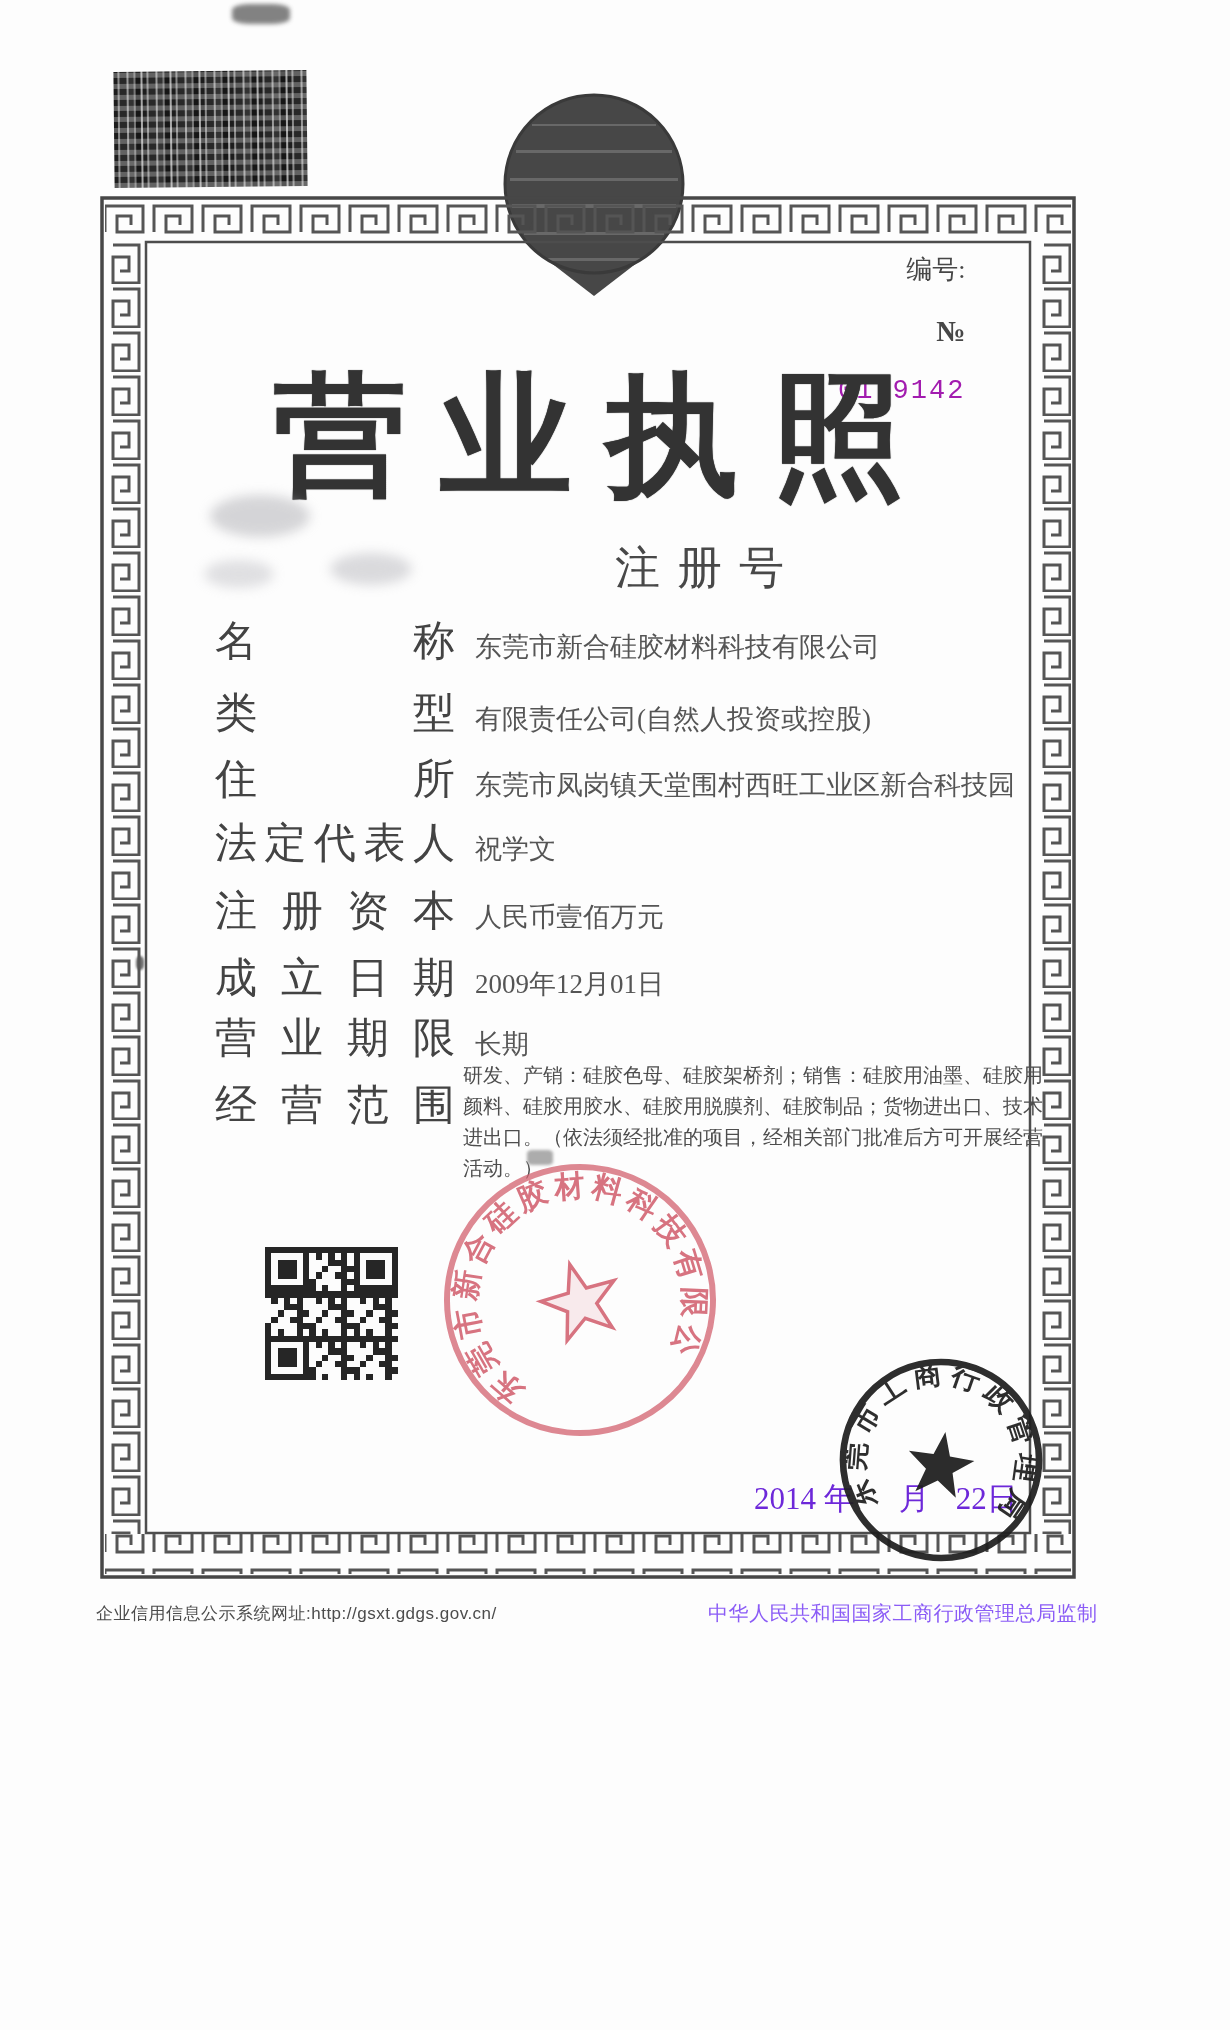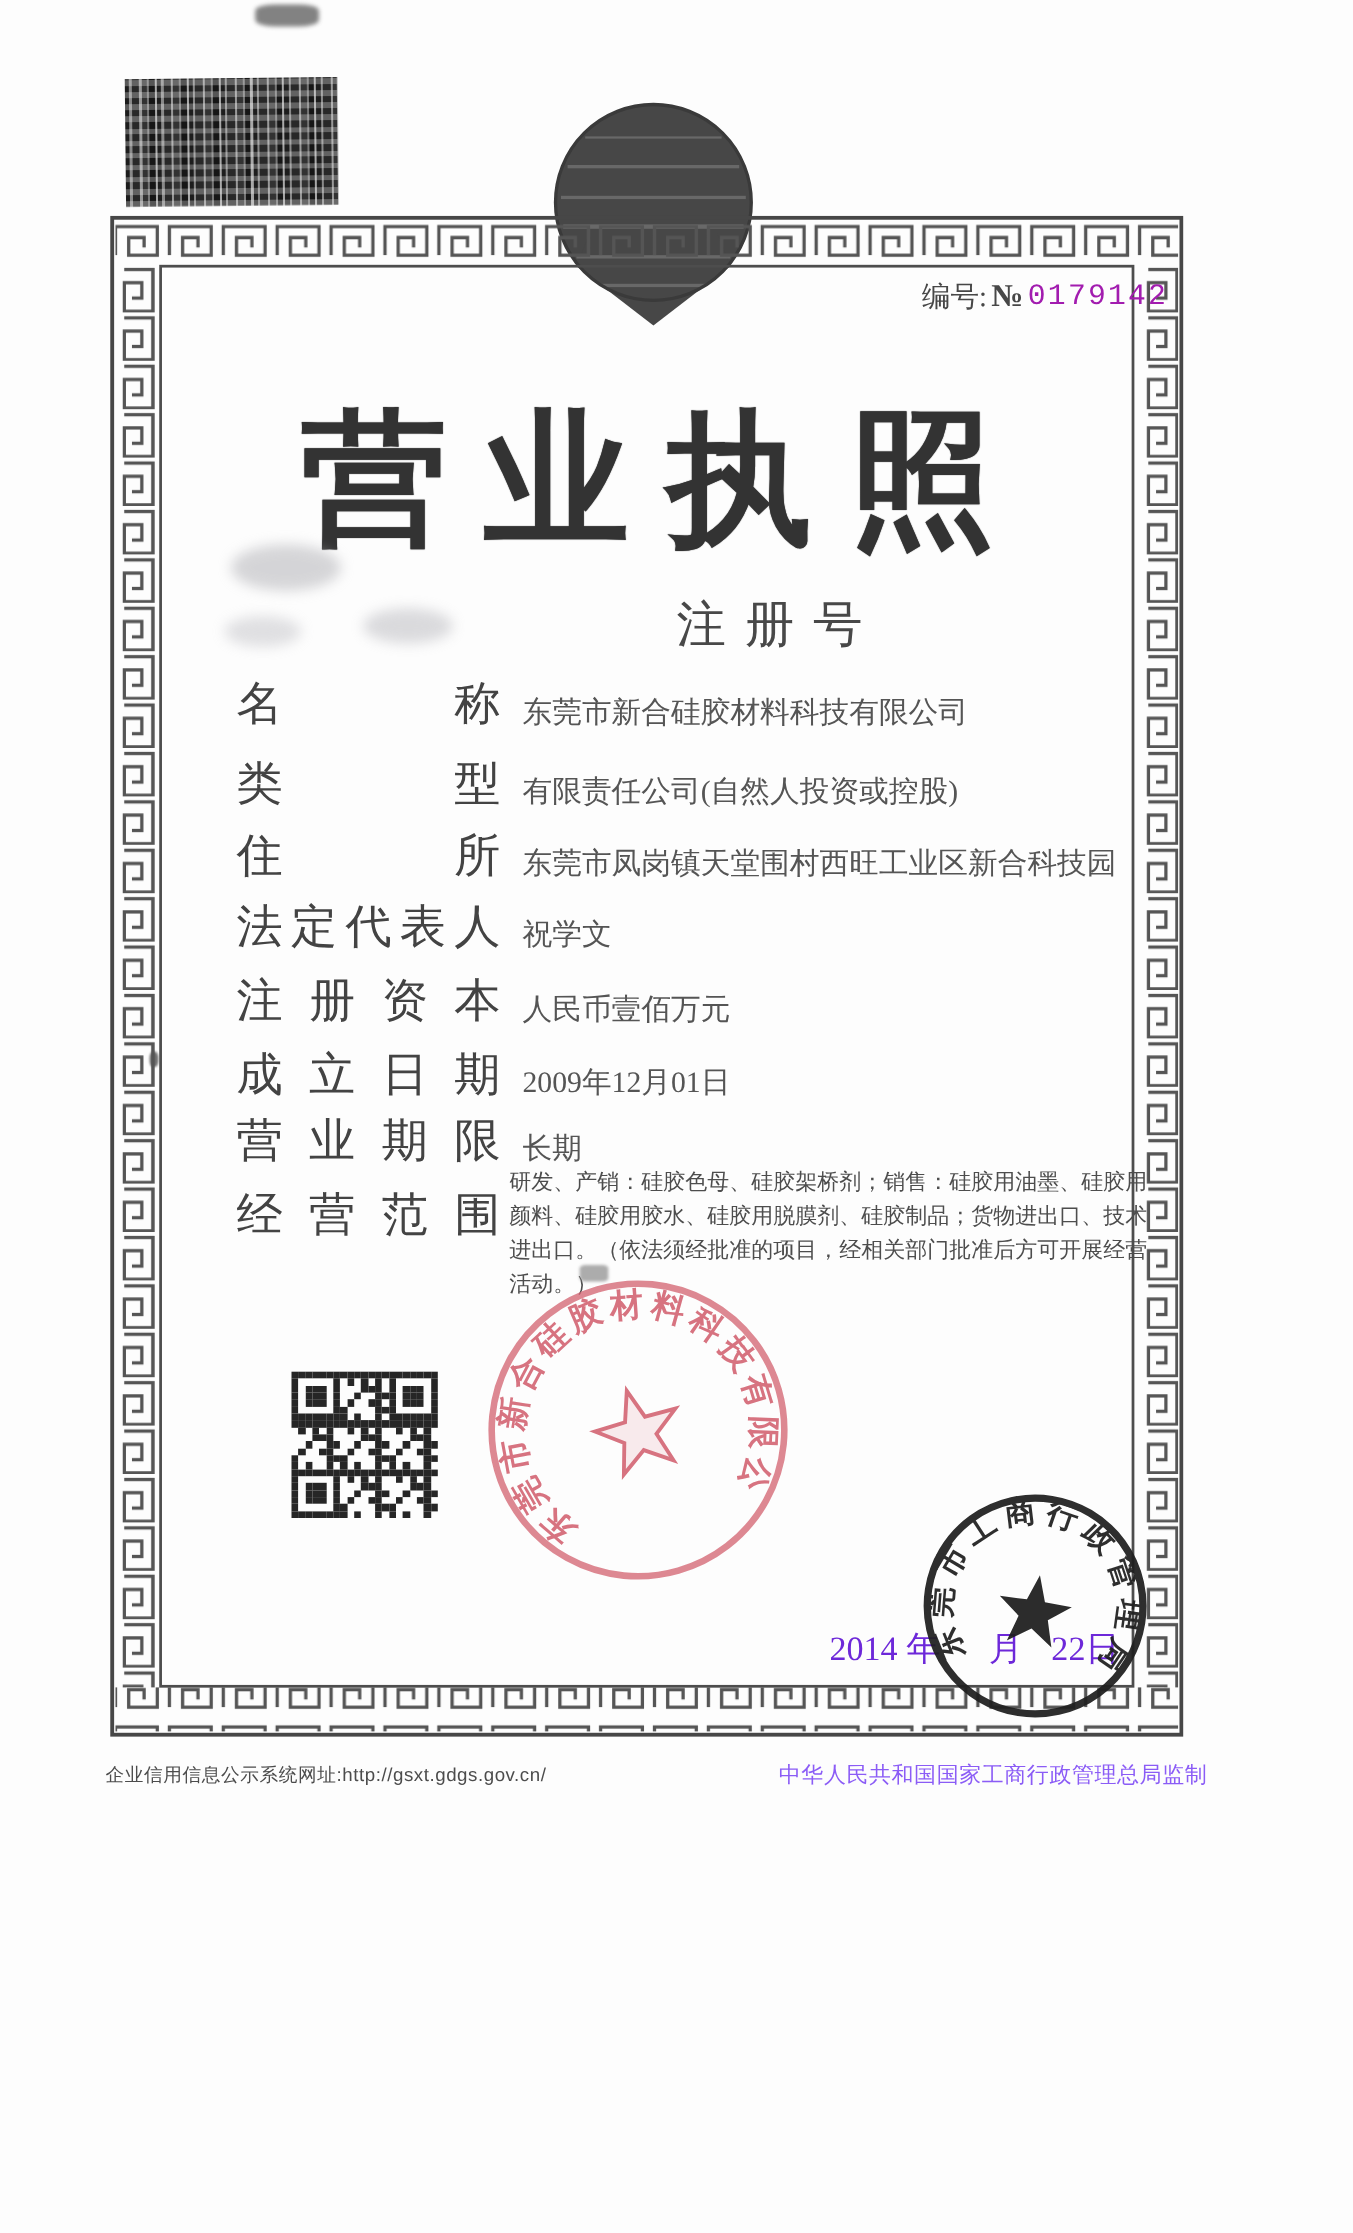--- a/index.html
+++ b/index.html
@@ -25,22 +25,22 @@
   }
 
   
   .emblem{position:absolute;left:502px;top:92px;width:184px;height:206px;}
 
   
   .frame{position:absolute;left:100px;top:196px;width:976px;height:1383px;}
 
   
   .serial{
-    position:absolute;left:838px;top:252px;display:flex;align-items:center;gap:4px;
-    font-size:26px;color:#474747;
+    position:absolute;left:838px;top:252px;display:flex;align-items:flex-end;gap:28px;
+    font-size:26px;color:#474747;flex-direction:column;
   }
   .serial .sym{font-weight:700;font-size:29px;}
   .serial .num{font-family:Liberation Mono, monospace;font-size:27px;letter-spacing:2px;color:#a21caf;}
 
   
   .title{
     position:absolute;left:100px;top:348px;width:978px;
     text-align:center;font-size:132px;font-weight:900;color:#333;
     letter-spacing:34px;text-indent:34px;
     font-family:"Liberation Sans","DejaVu Sans",sans-serif;

